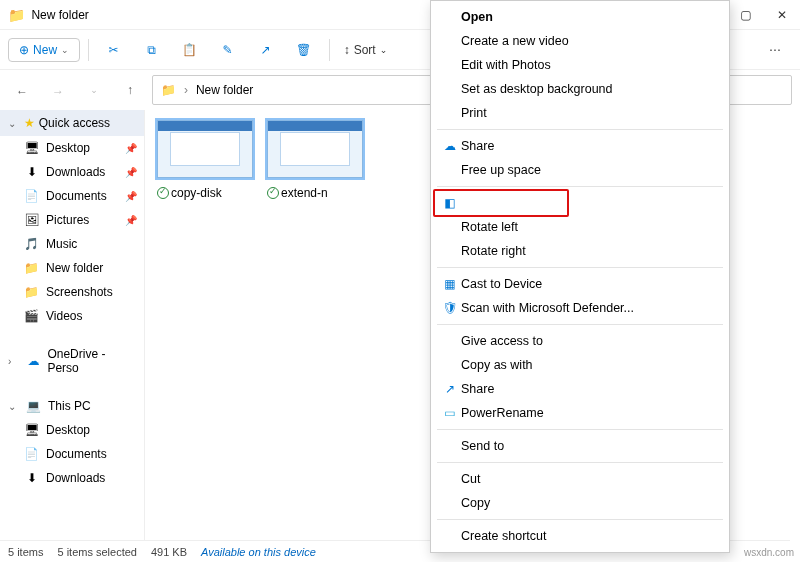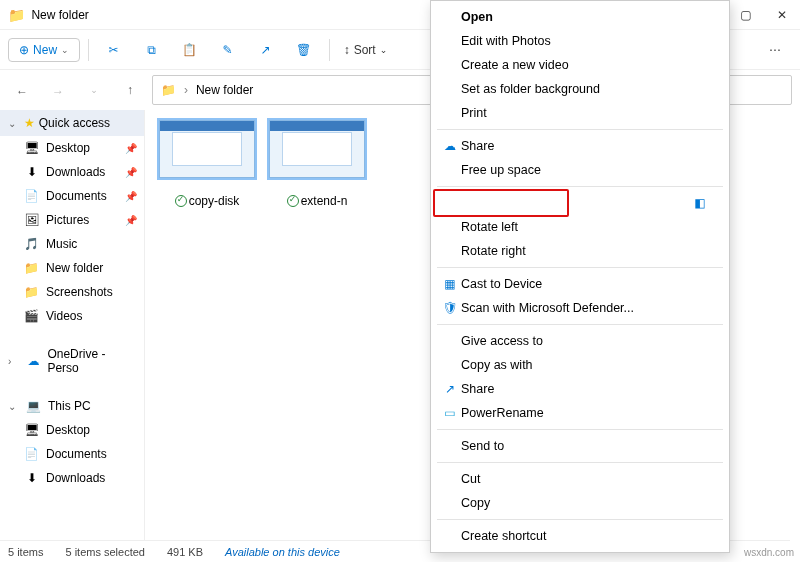--- a/index.html
+++ b/index.html
@@ -62,53 +62,52 @@
     display:flex; align-items:center; gap:6px; padding:5px 6px 5px 24px;
   }
   .side-item2 { padding-left: 8px; }
   .side-icon { width:16px; text-align:center; }
   .pin { color:#aaa; font-size:10px; margin-left:auto; }
   .group-gap { height:14px; }
   .twisty { width:12px; color:#666; font-size:10px; }
   
   .files { flex:1; padding:10px 12px; display:flex; align-items:flex-start; gap:10px; }
   .thumb {
-    width:100px; display:flex; flex-direction:column; align-items:center; gap:16px;
+    width:100px; display:flex; flex-direction:column; gap:8px;
   }
   .thumb .preview {
     width:96px; height:58px; border:1px solid #88b7e3;
     background: linear-gradient(#3b7bbf 0 10px,#eaf3fb 10px 100%);
     box-shadow:0 0 0 2px #cfe4f8;
     display:flex; align-items:center; justify-content:center;
   }
   .thumb .preview .inner {
     width:70px;height:34px;border:1px solid #b9d4ee;background:#fff;
   }
   .thumb.sel .preview { box-shadow:0 0 0 2px #8ec2f5; }
   .thumb .cap { display:flex; align-items:center; gap:2px; font-size:12px; }
   .check { width:12px;height:12px;border:1px solid #2b8a3e;border-radius:50%; position:relative; }
   .check::after{ content:"✓"; font-size:9px; color:#2b8a3e; position:absolute; top:-2px; left:1px;}
   
   .statusbar {
     position:absolute; bottom:0; left:0; right:10px; height:22px;
-    display:flex; align-items:center; padding:0 8px; gap:22px;
+    display:flex; align-items:center; padding:0 8px; gap:14px;
     border-top:1px solid #eee; font-size:11px; color:#444;
   }
   .statusbar .blue{ color:#0067c0;font-style:italic; }
   .watermark{ position:absolute; right:6px; bottom:4px; font-size:10px; color:#999;}
   
   .ctxmenu {
     position:absolute; top:0; left:430px; width:300px;
     background:#fff; border:1px solid #ccc; box-shadow:2px 4px 12px rgba(0,0,0,.18);
     padding:4px 0; font-size:12.5px;
   }
   .ctxitem {
     display:flex; align-items:center; height:24px; padding:0 18px 0 8px;
     position:relative;
-    justify-content:flex-end;
   }
   .ctxitem .ci-icon { width:22px; display:flex; justify-content:center; color:#0078d4; font-size:12px; }
   .ctxitem .ci-label { flex:1; }
   .ctxitem.bold .ci-label { font-weight:600; }
   .ctxsep { height:1px; background:#e3e3e3; margin:4px 6px; }
   .hlbox {
     position:absolute; border:2px solid #d11; border-radius:2px;
     left:2px; right:160px; pointer-events:none;
   }
 </style>
@@ -259,29 +258,29 @@
 </div>
 <div class="watermark">wsxdn.com</div>
 
 <div class="ctxmenu">
   <div class="ctxitem bold">
       <span class="ci-icon"></span>
       <span class="ci-label">Open</span>
     </div>
   <div class="ctxitem">
       <span class="ci-icon"></span>
+      <span class="ci-label">Create a new video</span>
+    </div>
+  <div class="ctxitem">
+      <span class="ci-icon"></span>
       <span class="ci-label">Edit with Photos</span>
     </div>
   <div class="ctxitem">
       <span class="ci-icon"></span>
-      <span class="ci-label">Create a new video</span>
-    </div>
-  <div class="ctxitem">
-      <span class="ci-icon"></span>
-      <span class="ci-label">Set as folder background</span>
+      <span class="ci-label">Set as desktop background</span>
     </div>
   <div class="ctxitem">
       <span class="ci-icon"></span>
       <span class="ci-label">Print</span>
     </div>
   <div class="ctxsep"></div>
   <div class="ctxitem">
       <span class="ci-icon">☁</span>
       <span class="ci-label">Share</span>
     </div>

